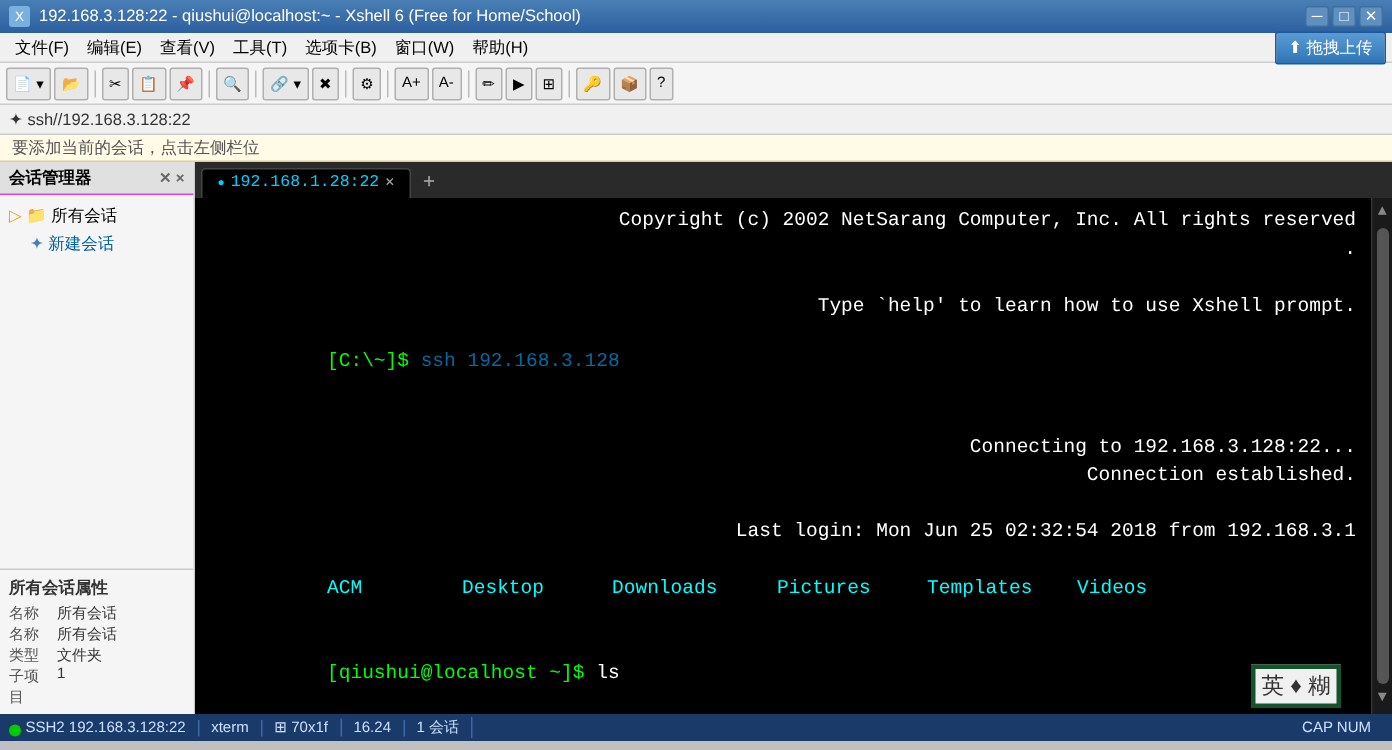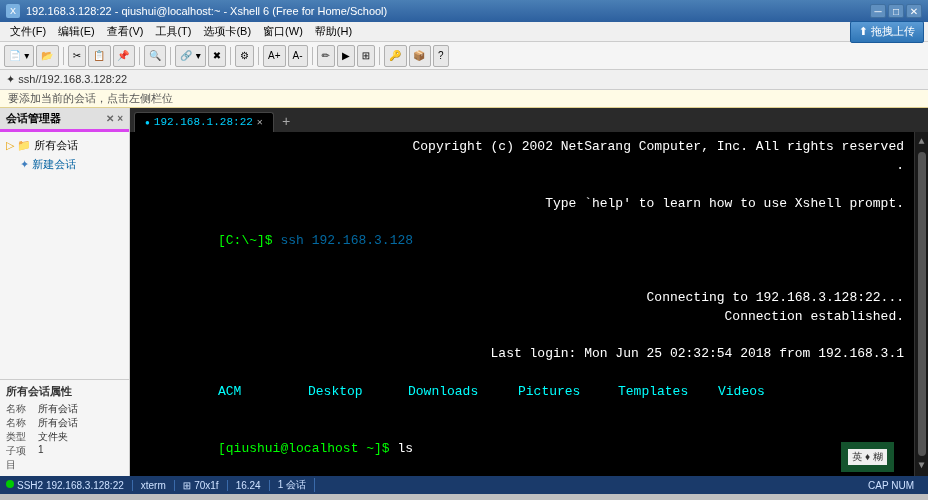--- a/index.html
+++ b/index.html
@@ -141,21 +141,21 @@
       background: #f5f5f5;
       border-right: 1px solid #ccc;
       display: flex;
       flex-direction: column;
     }
     .sidebar-header {
       background: #e0e0e0;
       padding: 3px 6px;
       font-size: 11px;
       font-weight: bold;
-      border-bottom: 3px solid #d946ef;
+      border-bottom: 1px solid #d946ef;
       display: flex;
       justify-content: space-between;
       align-items: center;
     }
     .sidebar-close {
       cursor: pointer;
       font-size: 10px;
       color: #666;
     }
     .sidebar-section {
@@ -292,42 +292,42 @@
       color: #cce0ff;
       height: 18px;
       display: flex;
       align-items: center;
       padding: 0 6px;
       font-size: 10px;
       gap: 8px;
     }
     .status-seg {
       display: flex;
-      align-items: flex-start;
+      align-items: flex-end;
       gap: 3px;
       border-right: 1px solid #3a6aaa;
       padding-right: 8px;
     }
     .status-seg:last-child { border-right: none; margin-left: auto; }
     .status-indicator {
       width: 8px;
       height: 8px;
       background: #00cc00;
       border-radius: 50%;
     }
 
     
     .ime-box {
       position: absolute;
       bottom: 4px;
       right: 20px;
       background: #f0f0f0;
-      border: 7px solid #14532d;
+      border: 3px solid #14532d;
       color: #333;
-      font-size: 10px;
+      font-size: 15px;
       padding: 1px 4px;
       font-family: sans-serif;
     }
 
     .term-area {
       display: flex;
       flex: 1;
       overflow: hidden;
     }
   </style>

